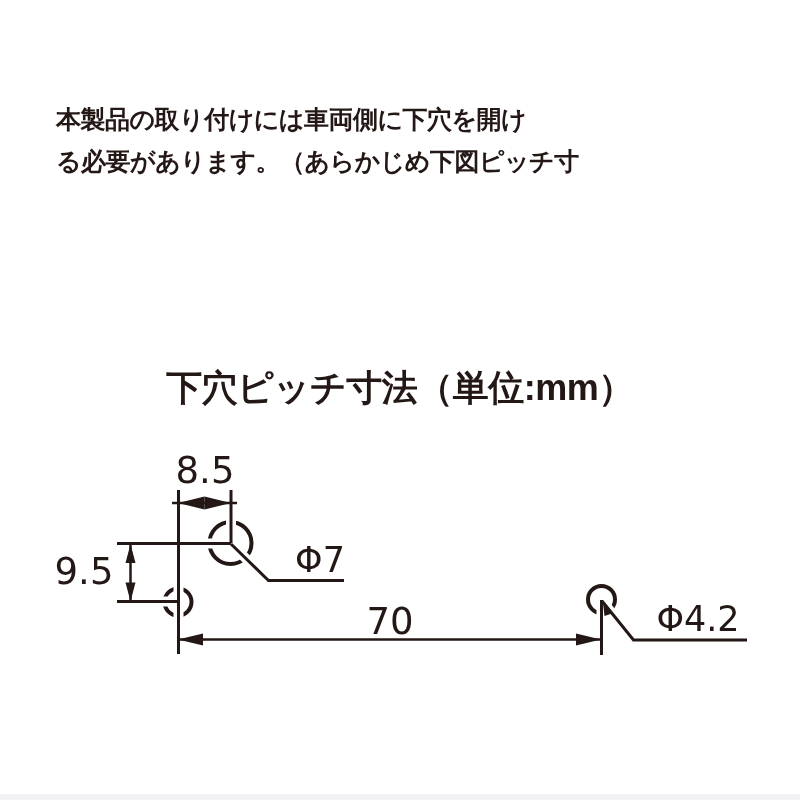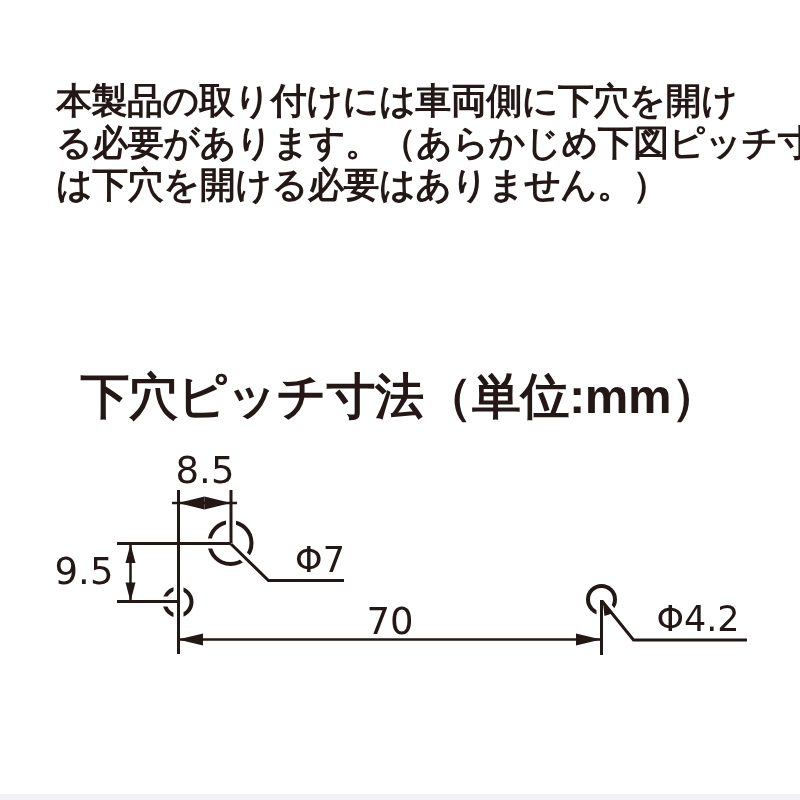--- a/index.html
+++ b/index.html
@@ -8,36 +8,36 @@
     width: 800px;
     height: 800px;
     background: var(--background, #ffffff);
     overflow: hidden;
     color: var(--ink, #231815);
     font-family: "Liberation Sans", "DejaVu Sans", sans-serif;
   }
   .notice {
     position: absolute;
     left: 56px;
-    top: 80px;
+    top: 98px;
     width: 716px;
-    font-size: 36px;
+    font-size: 25px;
     line-height: 42px;
     font-weight: 600;
     letter-spacing: -0.5px;
     white-space: nowrap;
   }
   .diagram-title {
     position: absolute;
     left: 0;
     right: 0;
     top: 366px;
-    margin: 8px;
+    margin: 0;
     text-align: center;
-    font-size: 49px;
+    font-size: 36px;
     line-height: 44px;
     font-weight: 700;
     letter-spacing: -0.5px;
   }
   svg.diagram {
     position: absolute;
     left: 0;
     top: 0;
     width: 800px;
     height: 800px;
@@ -78,21 +78,20 @@
   }
 </style>
 </head>
 <body>
 
 <div class="page">
 
   <div class="notice">
     <div class="notice-line">本製品の取り付けには車両側に下穴を開け</div>
     <div class="notice-line">る必要があります。（あらかじめ下図ピッチ寸</div>
-    <div class="notice-line">は下穴を開ける必要はありません。）</div>
   </div>
 
   <h1 class="diagram-title">下穴ピッチ寸法（単位:mm）</h1>
 
   <svg class="diagram" viewBox="0 0 800 800" aria-hidden="true">
 
     <g>
       <circle class="hole" cx="230.5" cy="543" r="21"></circle>
       <circle class="hole" cx="178" cy="602" r="13.5"></circle>
       <circle class="hole" cx="601.5" cy="599.5" r="13.5"></circle>

